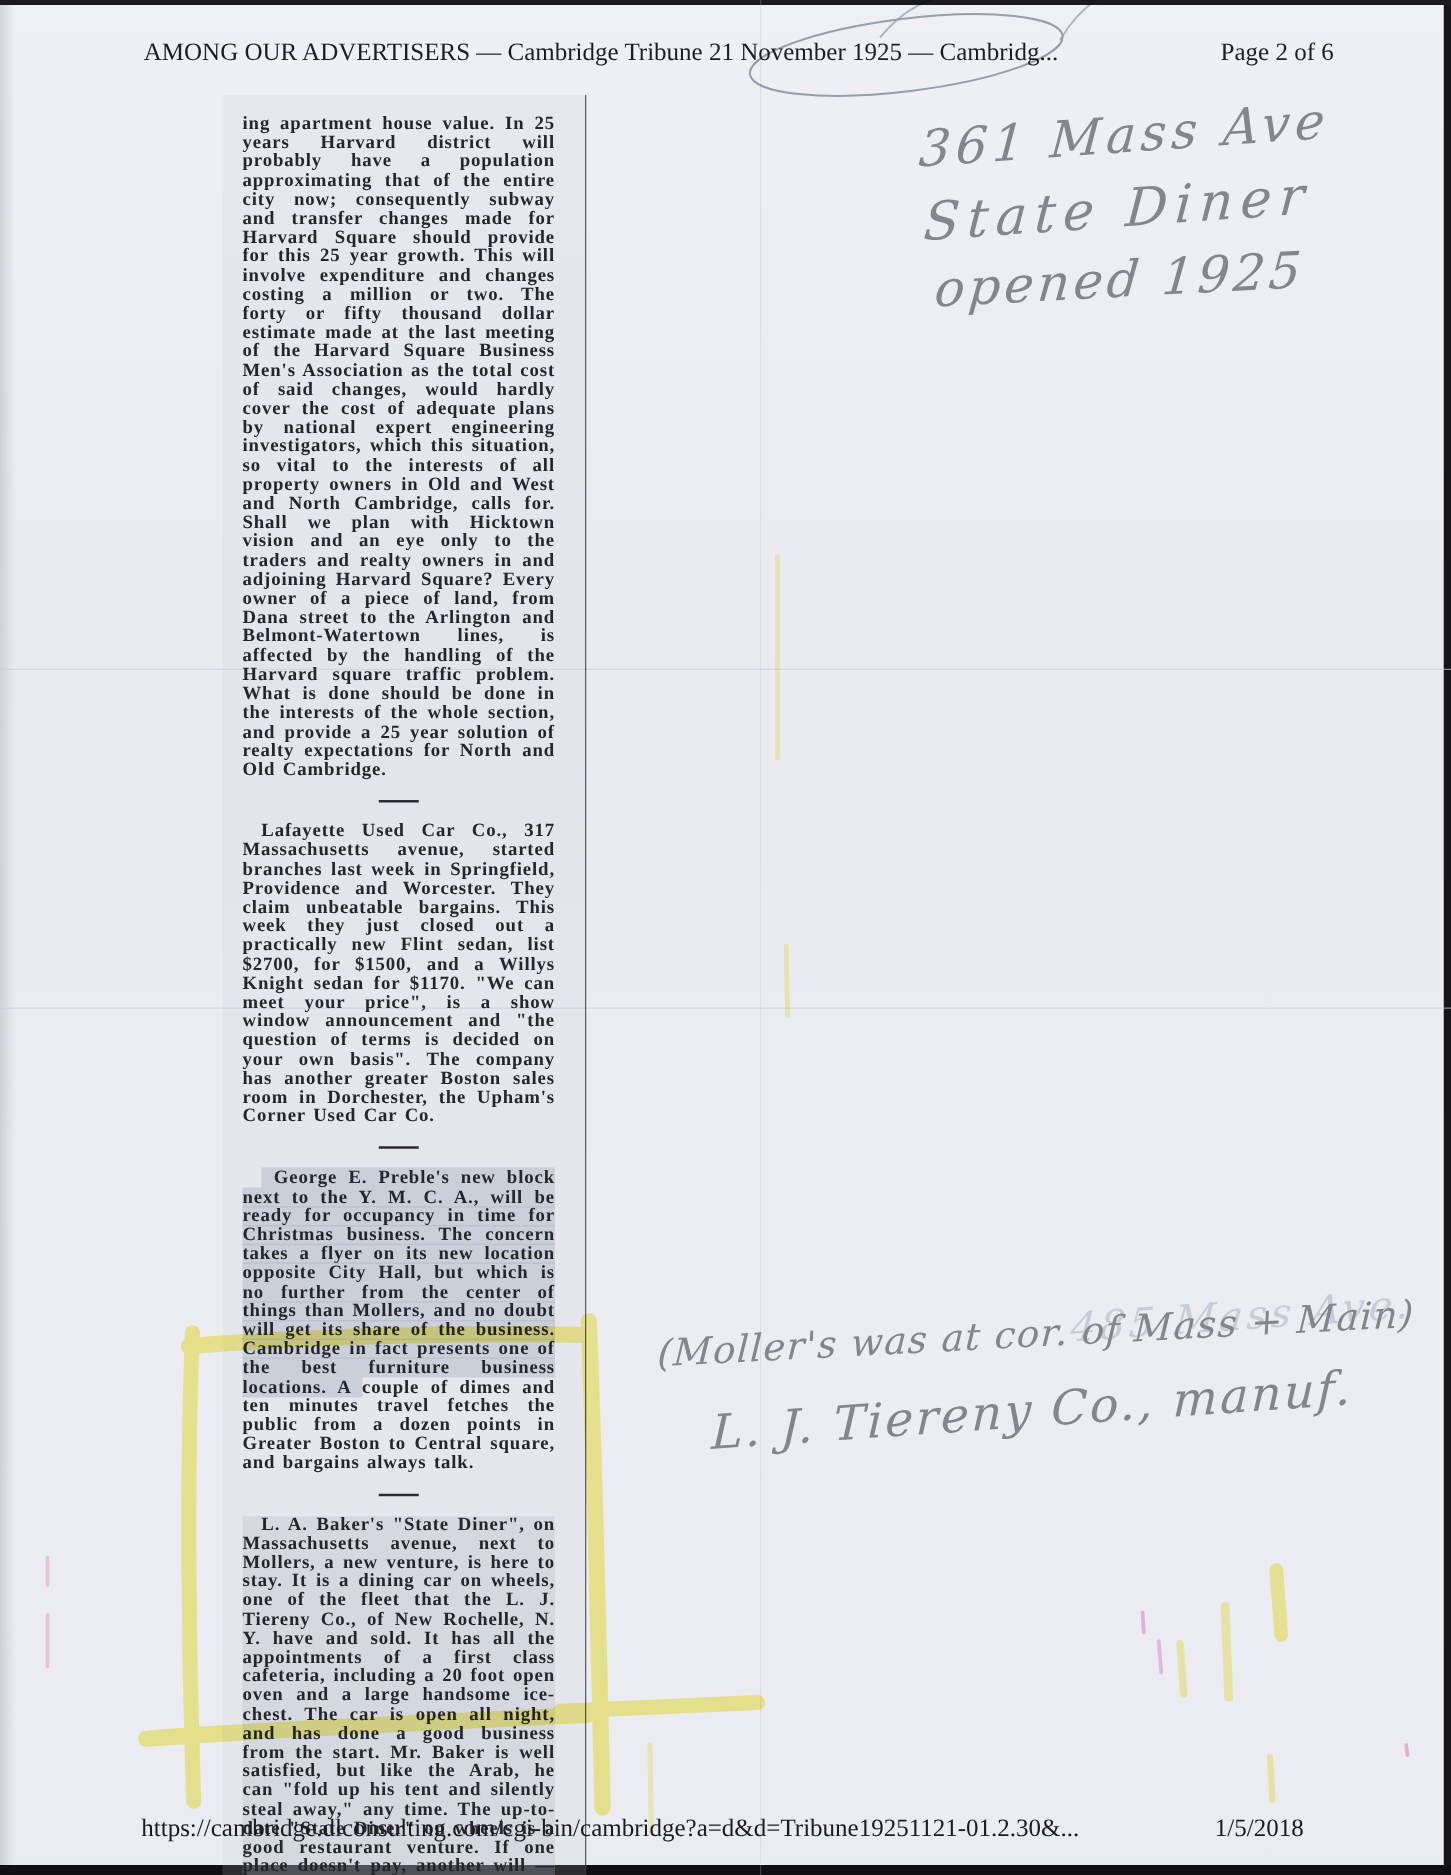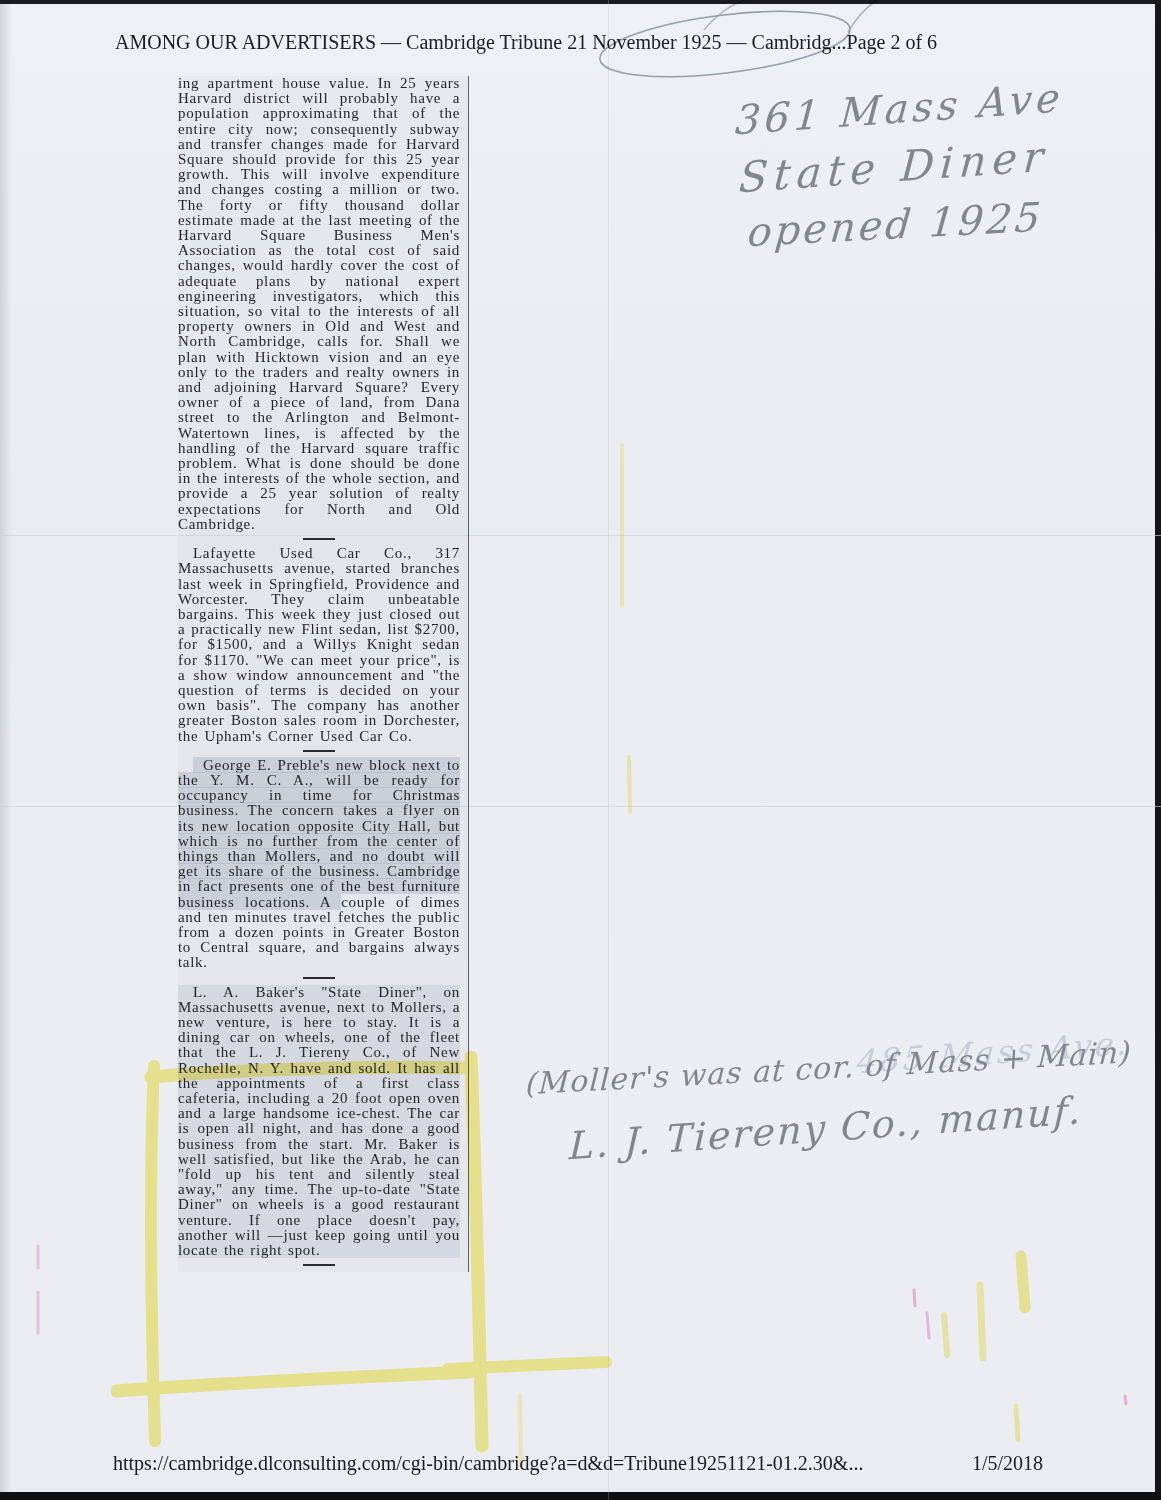--- a/index.html
+++ b/index.html
@@ -11,33 +11,33 @@
   
   .edge-top{position:absolute;left:0;top:0;width:100%;height:4px;background:#1b1b1f;}
   .edge-bottom{position:absolute;left:0;bottom:0;width:100%;height:8px;background:#101014;}
   .edge-right{position:absolute;right:0;top:0;width:6px;height:100%;background:#16161a;}
   .edge-left{position:absolute;left:0;top:0;width:12px;height:100%;
     background:linear-gradient(90deg,rgba(185,188,196,.55),rgba(185,188,196,0));}
   .scanline{position:absolute;left:0;width:100%;height:1px;background:#cdd0d9;opacity:.65;}
   .foldline{position:absolute;top:0;height:100%;width:1px;left:608px;background:#b7bcc8;opacity:.28;}
 
   
-  .header{position:absolute;left:115px;top:31px;width:952px;display:flex;justify-content:flex-start;
+  .header{position:absolute;left:115px;top:31px;width:952px;display:flex;justify-content:space-between;
     font-size:20px;color:#1d1d20;white-space:nowrap;}
   .footer{position:absolute;left:113px;top:1452px;width:930px;display:flex;
     font-size:20px;color:#1b1b1e;white-space:nowrap;align-items:center;}
   .footer .date{margin-left:auto;}
 
   
   .column{position:absolute;left:178px;top:76px;width:282px;padding-right:8px;
     border-right:1.5px solid rgba(50,50,56,.75);
     background:rgba(196,201,214,.16);
     font-size:15px;line-height:15.2px;letter-spacing:.7px;word-spacing:1.5px;
     text-align:justify;color:#25262b;}
-  .column p{margin:0;}
+  .column p{margin:16px;font-weight:bold;}
   .ind{text-indent:15px;}
   .rule{width:32px;height:2px;background:#2c2c30;margin:6px auto;}
   .shade{background:rgba(168,174,190,.42);padding-left:10px;}
   .block-shade{background:rgba(173,179,194,.28);}
 
   
   .hw{position:absolute;font-family:"DejaVu Serif",serif;font-style:italic;color:#84868d;
     white-space:nowrap;transform-origin:left top;}
   .hw1{left:737px;top:97px;font-size:40px;letter-spacing:4px;transform:rotate(-4deg) skewX(-8deg);}
   .hw2{left:741px;top:153px;font-size:42px;letter-spacing:6px;transform:rotate(-4deg) skewX(-8deg);}

